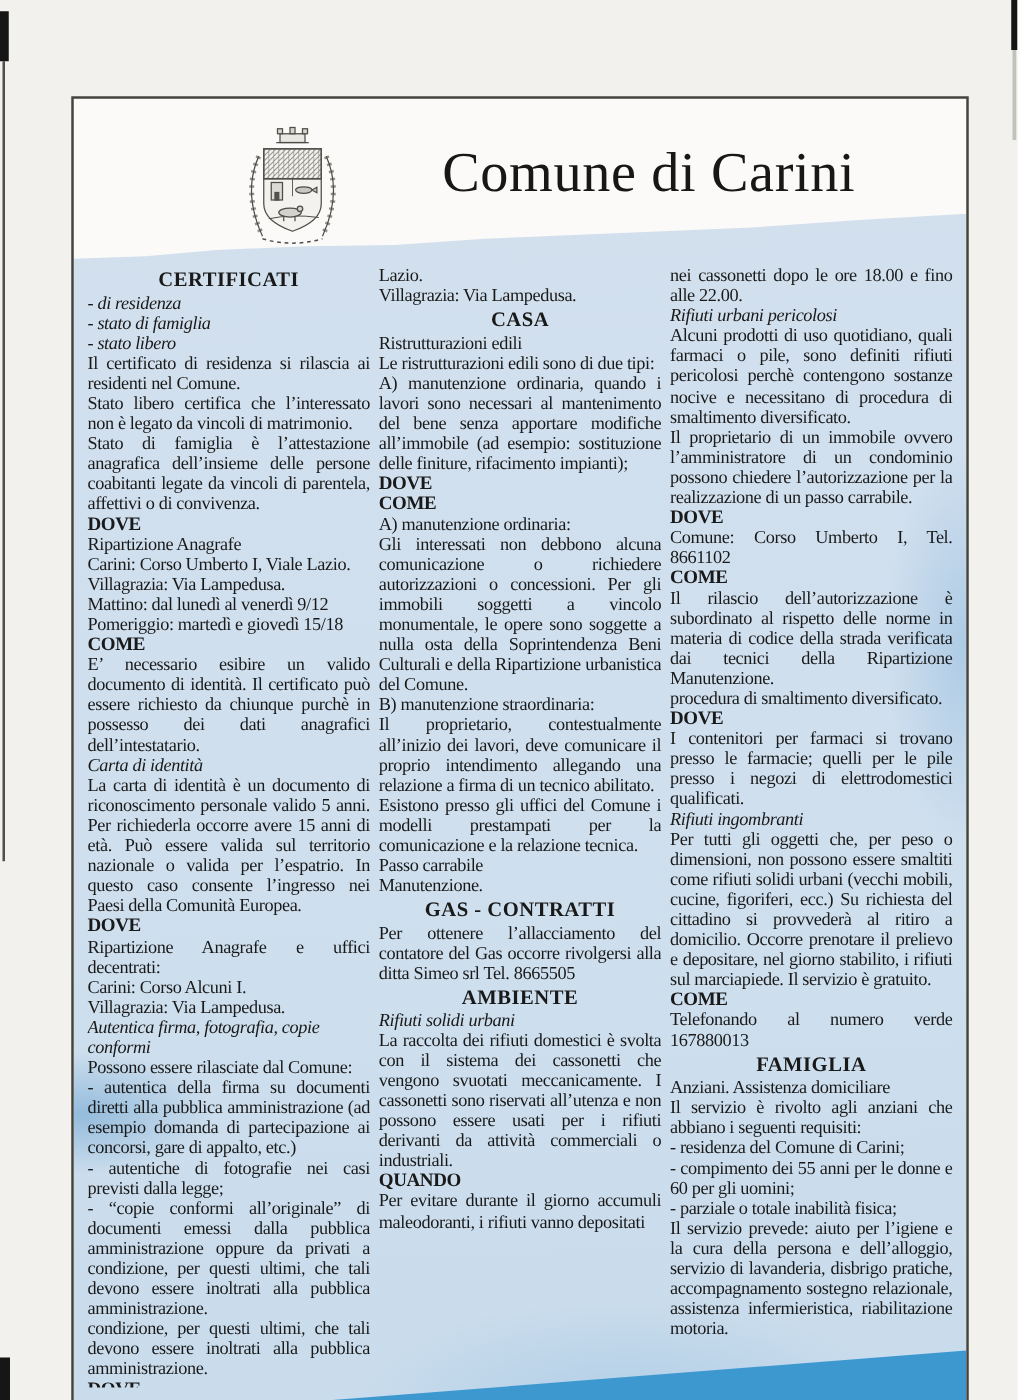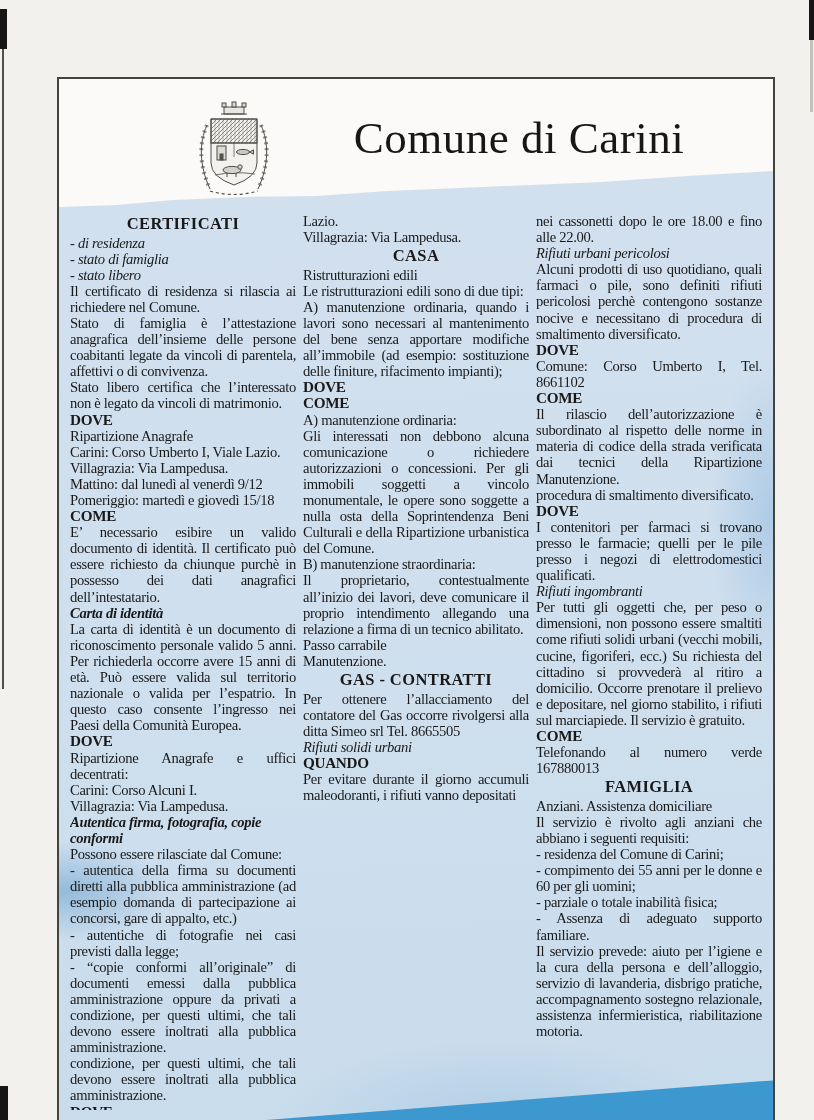--- a/index.html
+++ b/index.html
@@ -55,21 +55,21 @@
   .col{flex:1;overflow:hidden;}
   .blk{
     font-size:14.6px;line-height:16.1px;color:#191919;
     letter-spacing:-0.3px;
   }
   .p{text-align:justify;}
   .h{font-weight:bold;text-align:center;font-size:16.5px;line-height:18.5px;
      letter-spacing:.4px;margin:2px 0 1px;}
   .b{font-weight:bold;font-size:15.2px;}
   .i{font-style:italic;}
-  .bi{font-weight:bold;font-style:italic;}
+  .bi{font-weight:normal;font-style:italic;}
 </style>
 </head>
 <body>
 
 <div class="edge edge-left-top"></div>
 <div class="edge edge-left-line"></div>
 <div class="edge edge-left-bottom"></div>
 <div class="edge edge-right-top"></div>
 <div class="edge edge-right-smudge"></div>
 
@@ -116,23 +116,23 @@
   </svg>
 
   <div class="title">Comune di Carini</div>
 
   <div class="cols">
     <div class="col">
         <div class="blk h">CERTIFICATI</div>
         <div class="blk i">- di residenza</div>
         <div class="blk i">- stato di famiglia</div>
         <div class="blk i">- stato libero</div>
-        <div class="blk p">Il certificato di residenza si rilascia ai richiedere nel Comune.</div>
+        <div class="blk p">Il certificato di residenza si rilascia ai residenti nel Comune.</div>
+        <div class="blk p">Stato libero certifica che l’interessato non è legato da vincoli di matrimonio.</div>
         <div class="blk p">Stato di famiglia è l’attestazione anagrafica dell’insieme delle persone coabitanti legate da vincoli di parentela, affettivi o di convivenza.</div>
-        <div class="blk p">Stato libero certifica che l’interessato non è legato da vincoli di matrimonio.</div>
         <div class="blk b">DOVE</div>
         <div class="blk p">Ripartizione Anagrafe</div>
         <div class="blk p">Carini: Corso Umberto I, Viale Lazio.</div>
         <div class="blk p">Villagrazia: Via Lampedusa.</div>
         <div class="blk p">Mattino: dal lunedì al venerdì 9/12</div>
         <div class="blk p">Pomeriggio: martedì e giovedì 15/18</div>
         <div class="blk b">COME</div>
         <div class="blk p">E’ necessario esibire un valido documento di identità. Il certificato può essere richiesto da chiunque purchè in possesso dei dati anagrafici dell’intestatario.</div>
         <div class="blk bi">Carta di identità</div>
         <div class="blk p">La carta di identità è un documento di riconoscimento personale valido 5 anni. Per richiederla occorre avere 15 anni di età. Può essere valida sul territorio nazionale o valida per l’espatrio. In questo caso consente l’ingresso nei Paesi della Comunità Europea.</div>
@@ -154,46 +154,49 @@
         <div class="blk h">CASA</div>
         <div class="blk p">Ristrutturazioni edili</div>
         <div class="blk p">Le ristrutturazioni edili sono di due tipi:</div>
         <div class="blk p">A) manutenzione ordinaria, quando i lavori sono necessari al mantenimento del bene senza apportare modifiche all’immobile (ad esempio: sostituzione delle finiture, rifacimento impianti);</div>
         <div class="blk b">DOVE</div>
         <div class="blk b">COME</div>
         <div class="blk p">A) manutenzione ordinaria:</div>
         <div class="blk p">Gli interessati non debbono alcuna comunicazione o richiedere autorizzazioni o concessioni. Per gli immobili soggetti a vincolo monumentale, le opere sono soggette a nulla osta della Soprintendenza Beni Culturali e della Ripartizione urbanistica del Comune.</div>
         <div class="blk p">B) manutenzione straordinaria:</div>
         <div class="blk p">Il proprietario, contestualmente all’inizio dei lavori, deve comunicare il proprio intendimento allegando una relazione a firma di un tecnico abilitato.</div>
+        <div class="blk p">Esistono presso gli uffici del Comune i modelli prestampati per la comunicazione e la relazione tecnica.</div>
         <div class="blk p">Passo carrabile</div>
         <div class="blk p">Manutenzione.</div>
         <div class="blk h">GAS - CONTRATTI</div>
         <div class="blk p">Per ottenere l’allacciamento del contatore del Gas occorre rivolgersi alla ditta Simeo srl Tel. 8665505</div>
+        <div class="blk h">AMBIENTE</div>
         <div class="blk i">Rifiuti solidi urbani</div>
+        <div class="blk p">La raccolta dei rifiuti domestici è svolta con il sistema dei cassonetti che vengono svuotati meccanicamente. I cassonetti sono riservati all’utenza e non possono essere usati per i rifiuti derivanti da attività commerciali o industriali.</div>
         <div class="blk b">QUANDO</div>
         <div class="blk p">Per evitare durante il giorno accumuli maleodoranti, i rifiuti vanno depositati</div>
       </div>
     <div class="col">
         <div class="blk p">nei cassonetti dopo le ore 18.00 e fino alle 22.00.</div>
         <div class="blk i">Rifiuti urbani pericolosi</div>
         <div class="blk p">Alcuni prodotti di uso quotidiano, quali farmaci o pile, sono definiti rifiuti pericolosi perchè contengono sostanze nocive e necessitano di procedura di smaltimento diversificato.</div>
+        <div class="blk p">Il proprietario di un immobile ovvero l’amministratore di un condominio possono chiedere l’autorizzazione per la realizzazione di un passo carrabile.</div>
         <div class="blk b">DOVE</div>
         <div class="blk p">Comune: Corso Umberto I, Tel. 8661102</div>
         <div class="blk b">COME</div>
         <div class="blk p">Il rilascio dell’autorizzazione è subordinato al rispetto delle norme in materia di codice della strada verificata dai tecnici della Ripartizione Manutenzione.</div>
         <div class="blk p">procedura di smaltimento diversificato.</div>
         <div class="blk b">DOVE</div>
         <div class="blk p">I contenitori per farmaci si trovano presso le farmacie; quelli per le pile presso i negozi di elettrodomestici qualificati.</div>
         <div class="blk i">Rifiuti ingombranti</div>
         <div class="blk p">Per tutti gli oggetti che, per peso o dimensioni, non possono essere smaltiti come rifiuti solidi urbani (vecchi mobili, cucine, figoriferi, ecc.) Su richiesta del cittadino si provvederà al ritiro a domicilio. Occorre prenotare il prelievo e depositare, nel giorno stabilito, i rifiuti sul marciapiede. Il servizio è gratuito.</div>
         <div class="blk b">COME</div>
         <div class="blk p">Telefonando al numero verde 167880013</div>
         <div class="blk h">FAMIGLIA</div>
         <div class="blk p">Anziani. Assistenza domiciliare</div>
         <div class="blk p">Il servizio è rivolto agli anziani che abbiano i seguenti requisiti:</div>
         <div class="blk p">- residenza del Comune di Carini;</div>
         <div class="blk p">- compimento dei 55 anni per le donne e 60 per gli uomini;</div>
         <div class="blk p">- parziale o totale inabilità fisica;</div>
-        <div class="blk p">- Assenza di adeguato supporto familiare.</div>
         <div class="blk p">Il servizio prevede: aiuto per l’igiene e la cura della persona e dell’alloggio, servizio di lavanderia, disbrigo pratiche, accompagnamento sostegno relazionale, assistenza infermieristica, riabilitazione motoria.</div>
       </div>
   </div>
 </div>
 
 </body></html>

